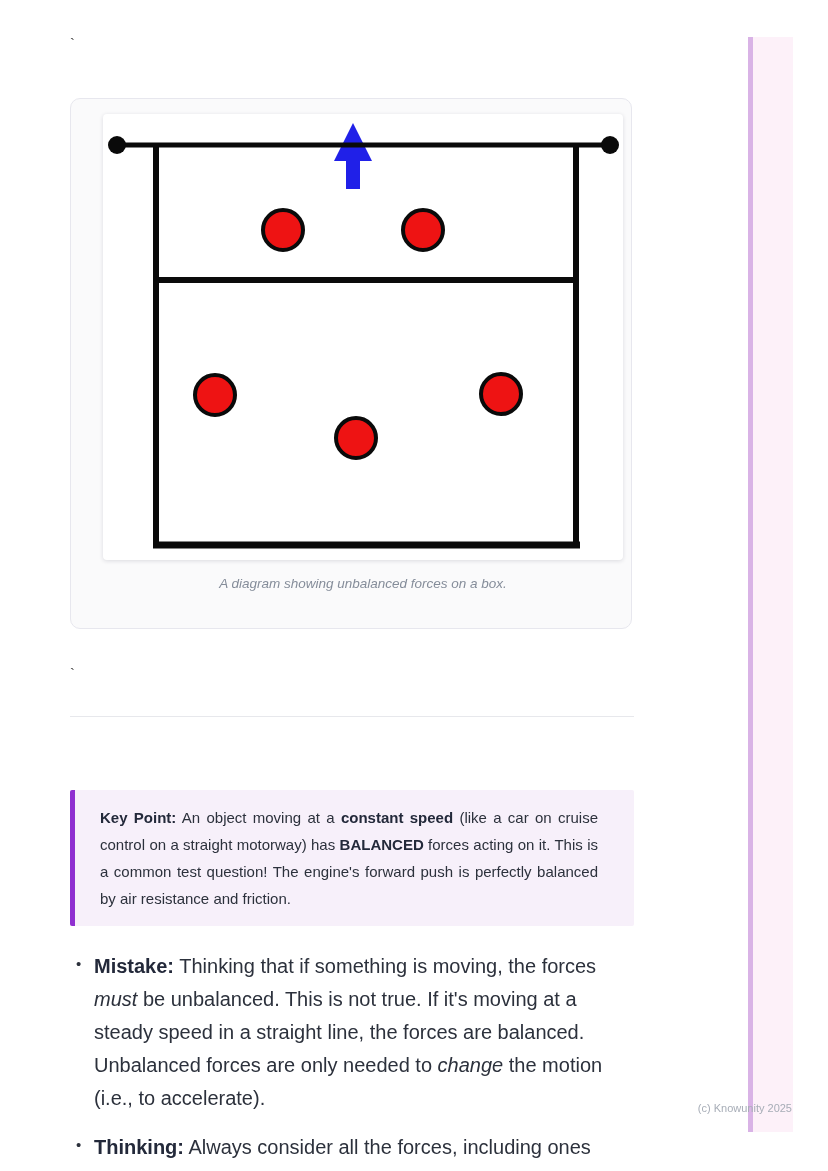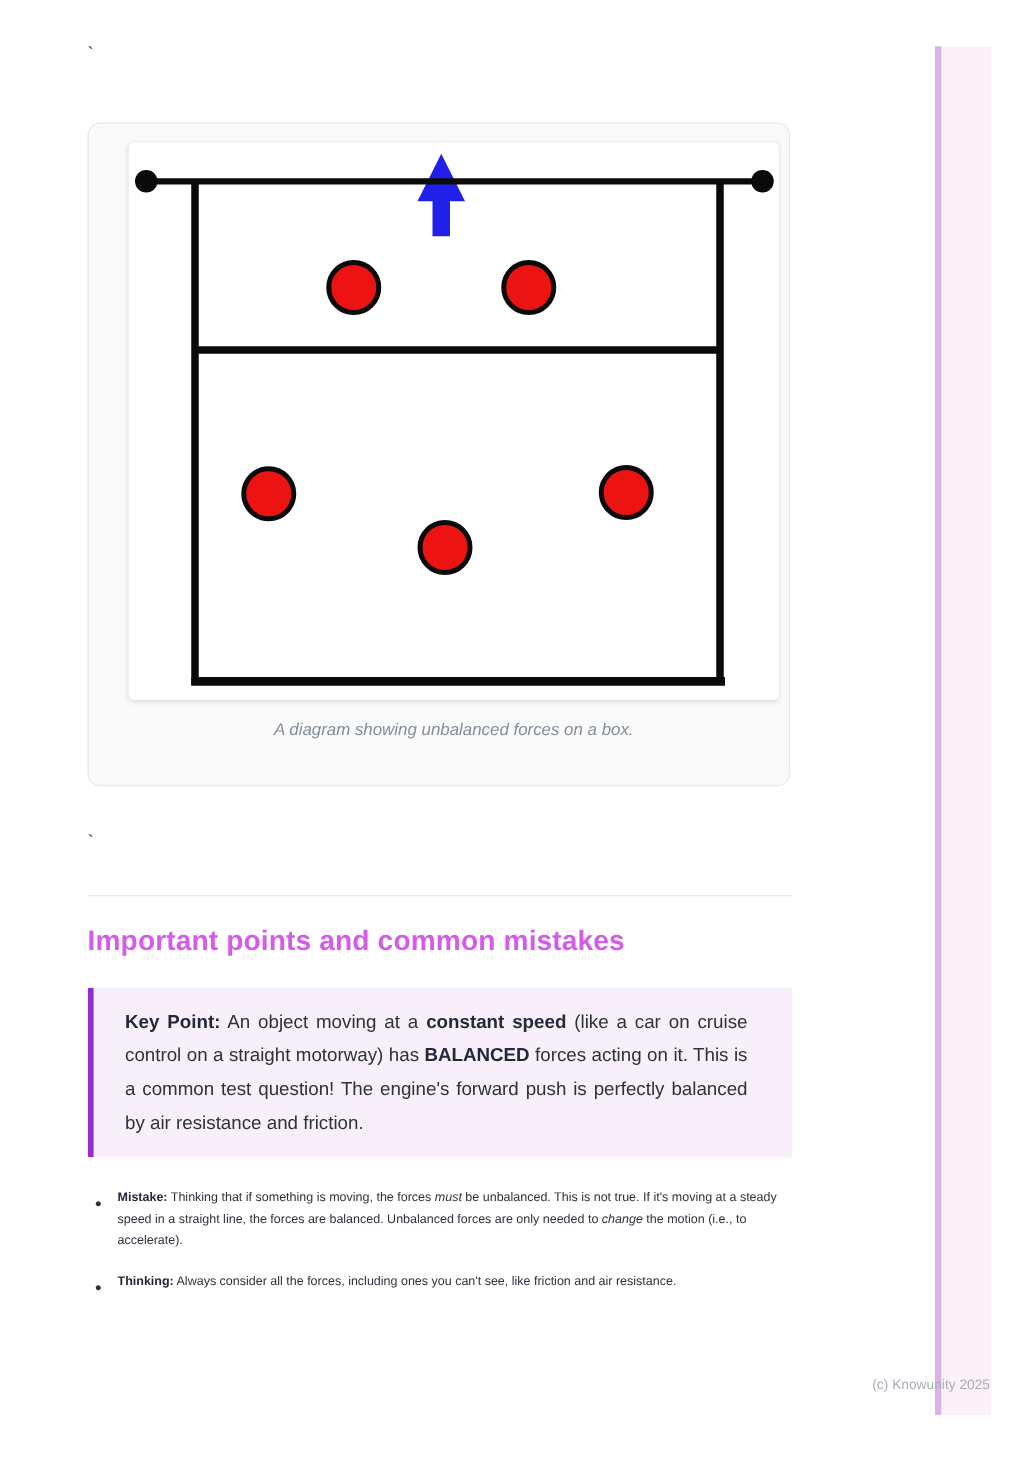--- a/index.html
+++ b/index.html
@@ -46,21 +46,21 @@
     background:#f7f0fa;border-left:5px solid #8f2fd0;border-radius:2px;
     padding:14px 36px 14px 25px;
   }
   .keypoint p{
     margin:0;font-size:15px;line-height:27px;text-align:justify;color:#2c313c;
   }
   
   .bullets{position:absolute;left:70px;top:950px;width:556px;margin:0;padding:0;list-style:none;}
   .bullets li{display:flex;margin-bottom:16px;}
   .bullet-marker{width:24px;flex:0 0 24px;font-size:15px;line-height:27px;color:#2c313c;padding-left:6px;box-sizing:border-box;}
-  .bullet-text{flex:1;font-size:10px;line-height:17px;color:#2c313c;}
+  .bullet-text{flex:1;font-size:20px;line-height:33px;color:#2c313c;}
   b{font-weight:700;color:#23293a;}
   
   .watermark{
     position:absolute;right:36px;top:1102px;font-size:11px;color:#a7adb7;z-index:5;text-align:right;
   }
 </style>
 </head>
 <body>
 
 <div class="page">
@@ -92,21 +92,20 @@
         <circle class="force-dot" cx="398" cy="280" r="20"></circle>
       </svg>
     </div>
     <div class="figure-caption">A diagram showing unbalanced forces on a box.</div>
   </div>
 
   <span class="stray bottom">`</span>
 
   <div class="divider"></div>
 
-  <h2 class="section-heading">Important points and common mistakes</h2>
 
   <div class="keypoint">
     <p><b>Key Point:</b><span> An object moving at a </span><b>constant speed</b><span> (like a car on cruise control on a straight motorway) has </span><b>BALANCED</b><span> forces acting on it. This is a common test question! The engine's forward push is perfectly balanced by air resistance and friction.</span></p>
   </div>
 
   <ul class="bullets">
     <li>
       <span class="bullet-marker">•</span>
       <span class="bullet-text"><b>Mistake:</b><span> Thinking that if something is moving, the forces </span><i>must</i><span> be unbalanced. This is not true. If it's moving at a steady speed in a straight line, the forces are balanced. Unbalanced forces are only needed to </span><i>change</i><span> the motion (i.e., to accelerate).</span></span>
     </li>

